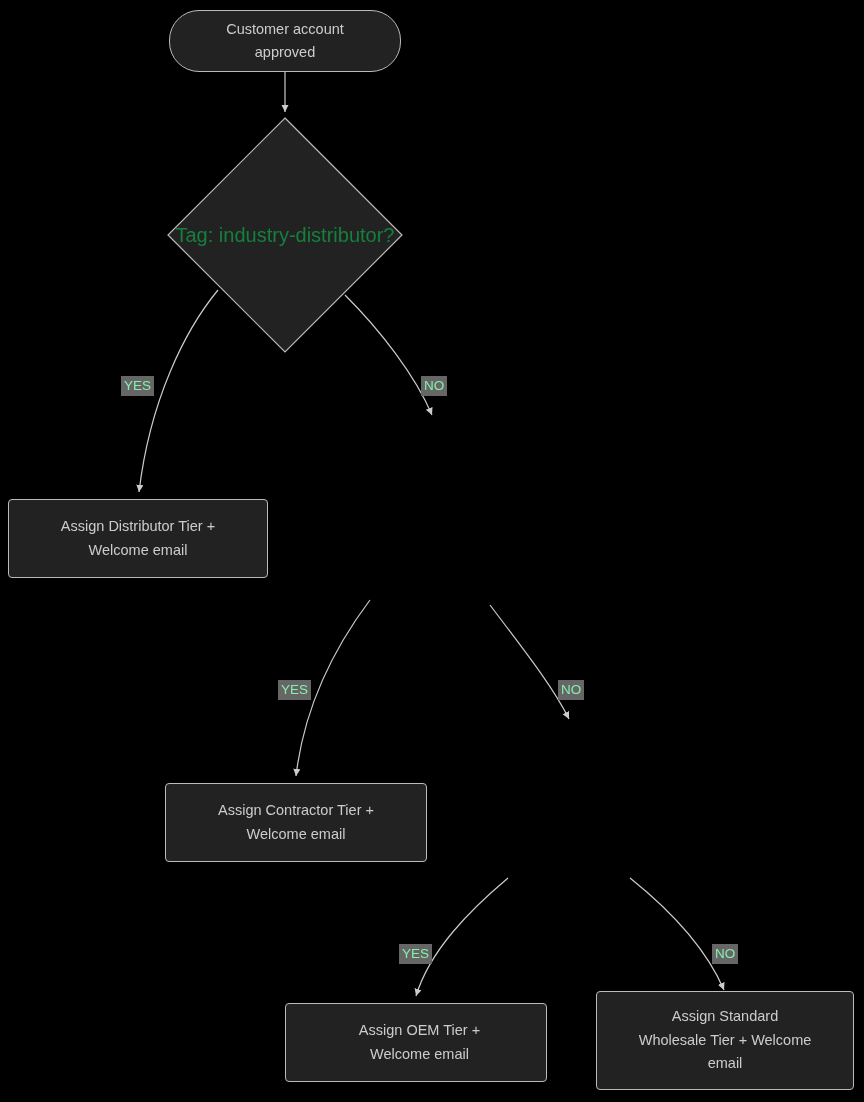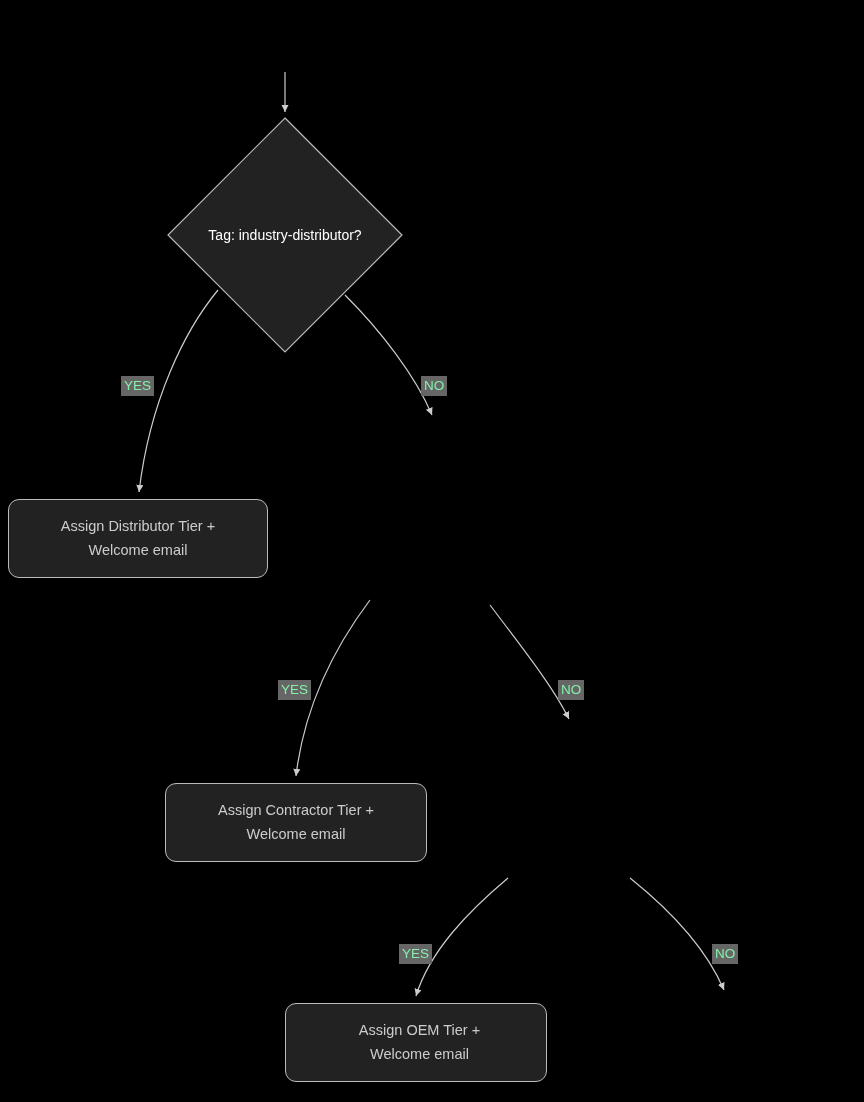--- a/index.html
+++ b/index.html
@@ -35,21 +35,21 @@
     color: #cccccc;
     font-size: 14.5px;
     line-height: 1.62;
     background: #222222;
     border: 1px solid #bbbbbb;
   }
   .node.terminal {
     border-radius: 30px;
   }
   .node.process {
-    border-radius: 11px;
+    border-radius: 4px;
   }
   .node-label {
     display: block;
     padding: 0 10px;
     white-space: pre-line;
   }
   .decision {
     position: absolute;
   }
   .decision .diamond-shape {
@@ -61,22 +61,22 @@
   }
   .decision .dec-label {
     position: absolute;
     left: 0;
     top: 0;
     width: 100%;
     height: 100%;
     display: flex;
     align-items: center;
     justify-content: center;
-    color: #ffffff;
-    font-size: 14px;
+    color: #15803d;
+    font-size: 20px;
     white-space: nowrap;
   }
   .edge-label {
     position: absolute;
     color: #86efac;
     background: #666666;
     font-size: 13.5px;
     line-height: 1.3;
     padding: 1px 3px;
     white-space: nowrap;
@@ -102,20 +102,24 @@
 
     <path d="M370,600 C340,640 305,700 296,776" fill="none" stroke="#cccccc" stroke-width="1.2" marker-end="url(#arrow)"></path>
 
     <path d="M490,605 C520,645 552,685 569,719" fill="none" stroke="#cccccc" stroke-width="1.2" marker-end="url(#arrow)"></path>
 
     <path d="M508,878 C470,910 430,950 416,996" fill="none" stroke="#cccccc" stroke-width="1.2" marker-end="url(#arrow)"></path>
 
     <path d="M630,878 C670,910 706,948 724,990" fill="none" stroke="#cccccc" stroke-width="1.2" marker-end="url(#arrow)"></path>
   </svg>
 
+  <div class="node terminal" style="left:169px; top:10px; width:232px; height:62px;">
+    <span class="node-label">Customer account
+approved</span>
+  </div>
 
   <div class="decision" style="left:167px; top:117px; width:236px; height:236px;">
     <svg class="diamond-shape" viewBox="0 0 236 236" preserveAspectRatio="none">
       <polygon points="118,1 235,118 118,235 1,118" fill="#222222" stroke="#bbbbbb" stroke-width="1.2"></polygon>
     </svg>
     <div class="dec-label">Tag: industry-distributor?</div>
   </div>
 
   <div class="edge-label" style="left:121px; top:376px;">YES</div>
   <div class="edge-label" style="left:421px; top:376px;">NO</div>
@@ -136,14 +140,19 @@
 
 
   <div class="edge-label" style="left:399px; top:944px;">YES</div>
   <div class="edge-label" style="left:712px; top:944px;">NO</div>
 
   <div class="node process" style="left:285px; top:1003px; width:262px; height:79px;padding-left:7px;">
     <span class="node-label">Assign OEM Tier +
 Welcome email</span>
   </div>
 
+  <div class="node process" style="left:596px; top:991px; width:258px; height:99px;">
+    <span class="node-label">Assign Standard
+Wholesale Tier + Welcome
+email</span>
+  </div>
 
 </div>
 
 </body></html>

